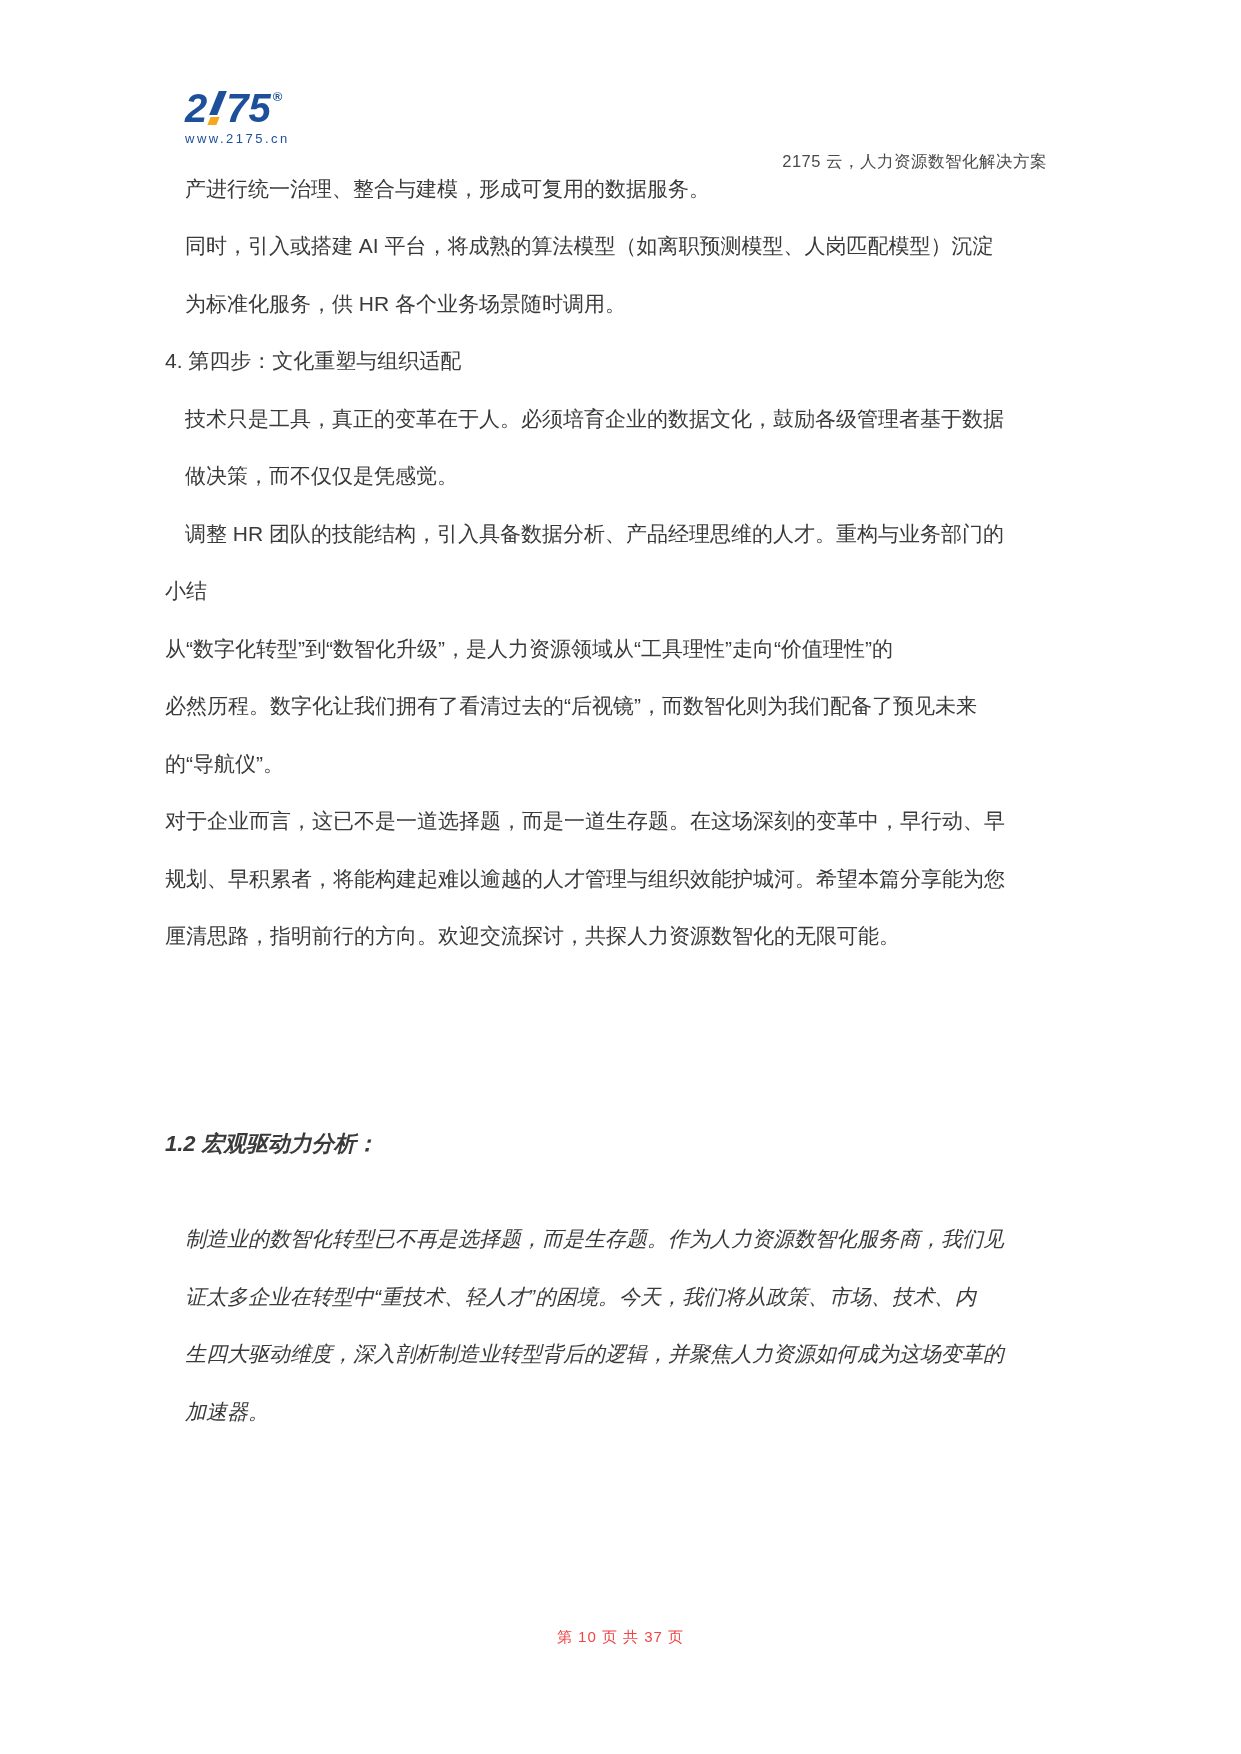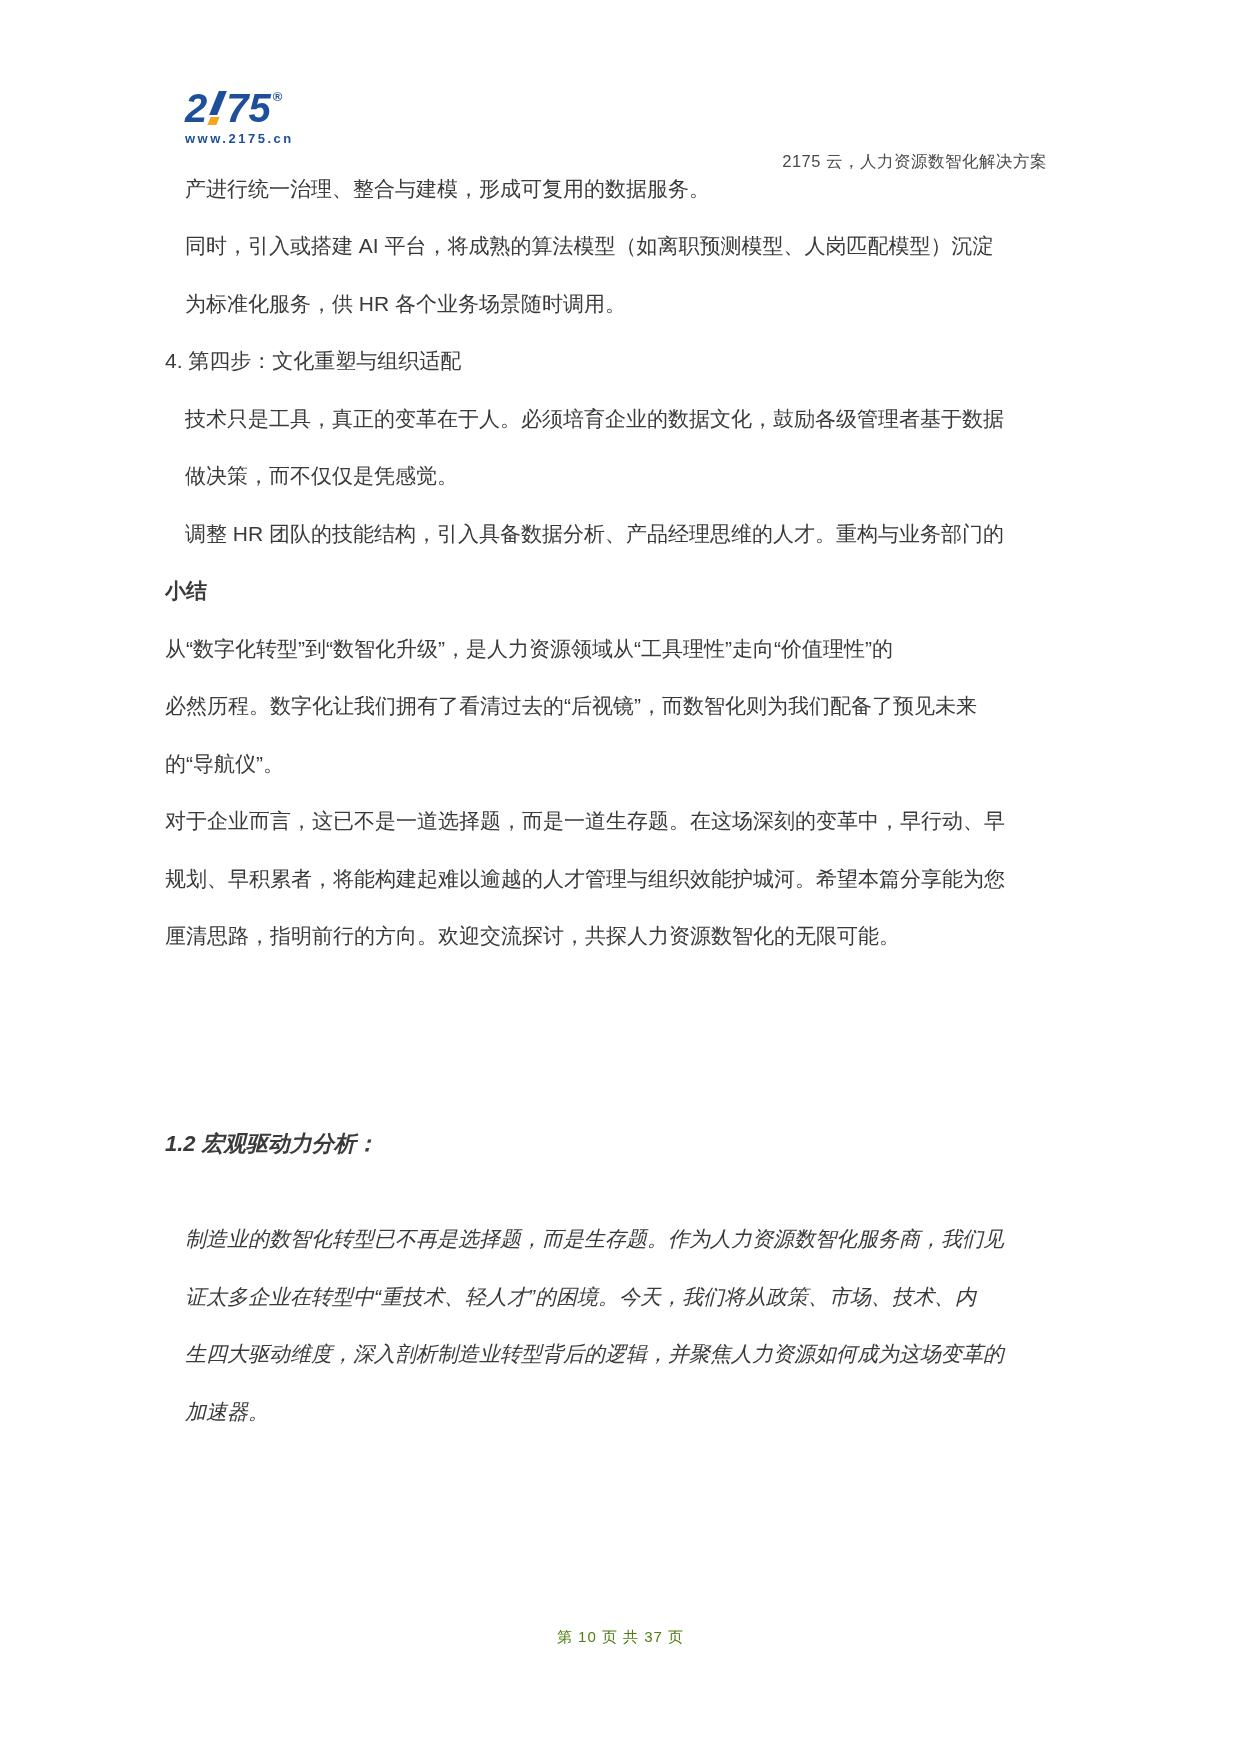--- a/index.html
+++ b/index.html
@@ -29,21 +29,21 @@
     background:var(--logo-blue,#1d4f9a); transform:skewX(-22deg);
   }
   .logo-slash-dot {
     position:absolute; left:1px; bottom:1px; width:9px; height:8px;
     background:var(--logo-orange,#f5a81f); transform:skewX(-22deg);
   }
   .logo-reg { font-size:13px; line-height:13px; align-self:flex-start; font-style:normal; margin-left:2px; }
   .logo-url {
     margin-top:5px;
     color:var(--logo-blue,#1d4f9a);
-    font-size:13px; letter-spacing:2.5px; font-style:normal; font-weight:bold;
+    font-size:13px; letter-spacing:2.5px; font-style:normal; font-weight:normal;
     white-space:nowrap;
   }
 
   .header-right {
     position:absolute; top:131px; right:194px;
     font-size:16.5px; color:#4a4a4a; letter-spacing:0.5px;
     white-space:nowrap;
     margin-top:20px;
   }
 
@@ -52,30 +52,30 @@
     position:absolute; top:160px; left:165px; right:160px;
     font-size:21px;
   }
   .para { }
   .para.indent { padding-left:20px; }
   .line {
     height:57.5px;
     display:flex; align-items:center;
     white-space:nowrap;
   }
-  .para.heading .line { font-weight:bold; }
+  .para.heading .line { font-weight:normal; }
   .para.heading2 { margin-top:150px;font-style:italic; }
   .para.heading2 .line { font-weight:bold; font-size:22px; }
   .para.heading2 + .para { margin-top:38px;font-style:italic; }
 
   
   .footer {
     position:absolute; top:1628px; left:0; right:0;
     text-align:center;
-    font-size:15px; color:#4d7c0f; letter-spacing:1px;
+    font-size:15px; color:#ef4444; letter-spacing:1px;
   }
 </style>
 </head>
 <body>
 
 <div class="page">
 
   <div class="header">
 
     <div class="logo">

